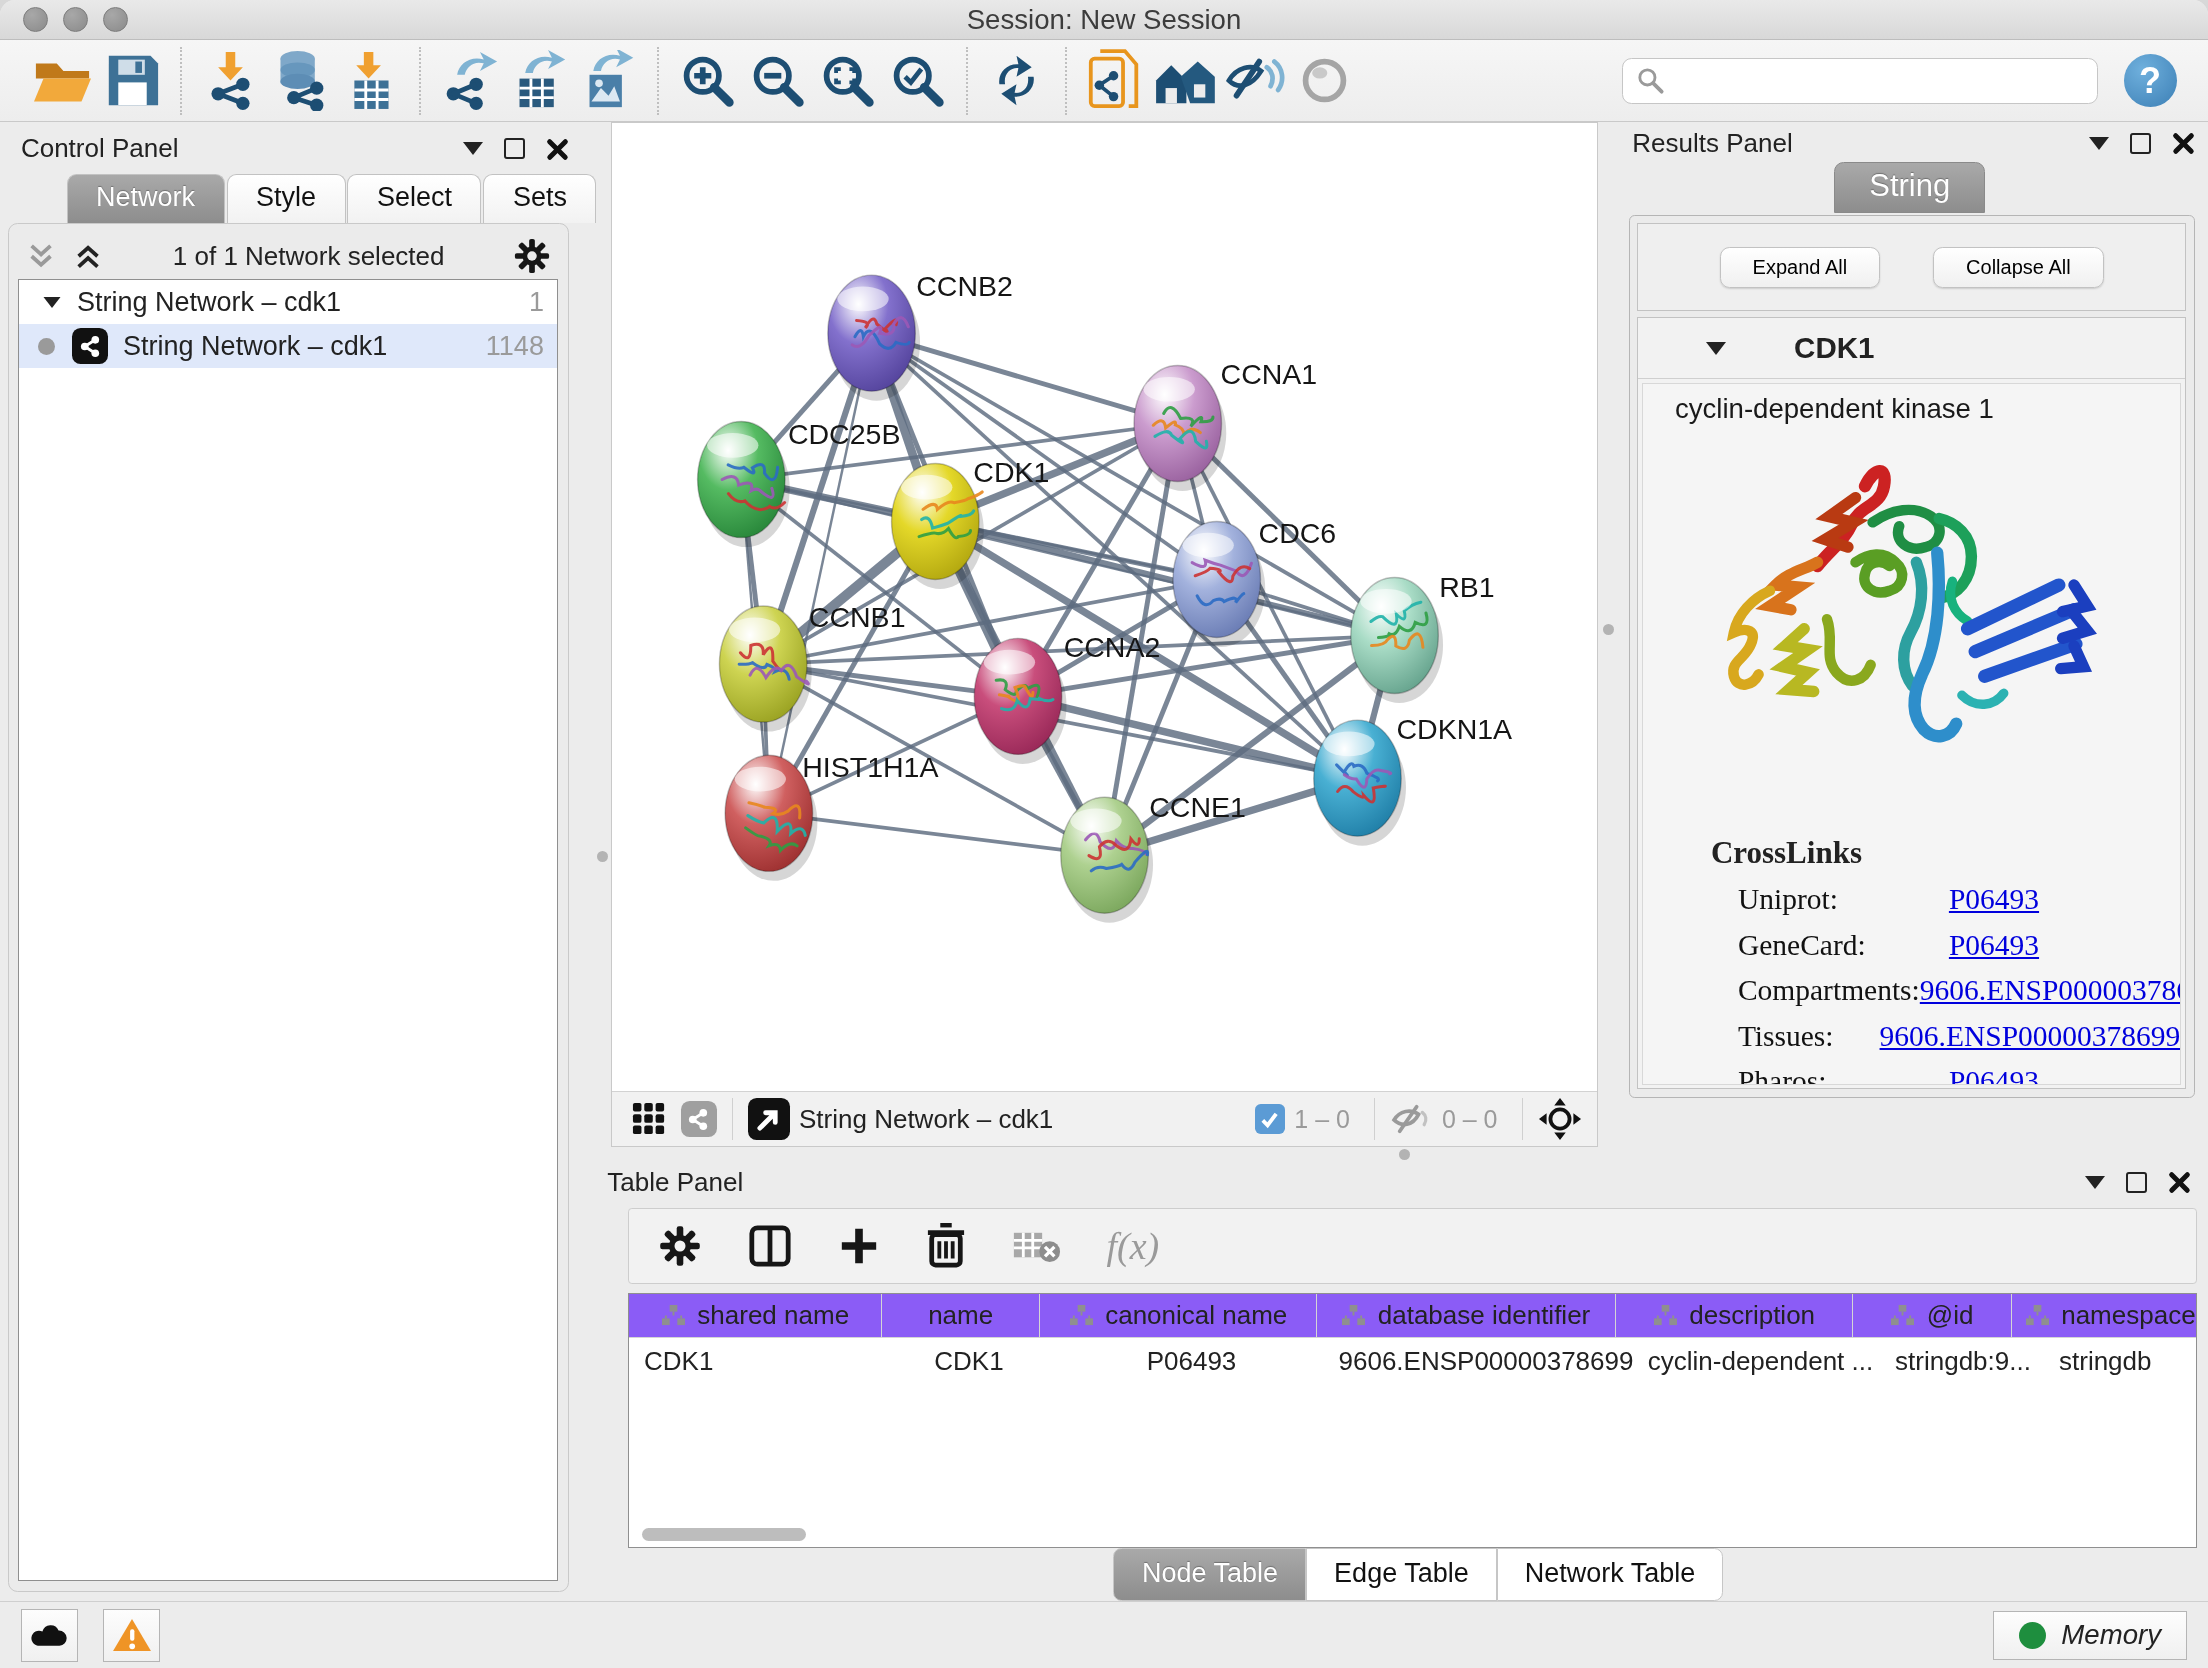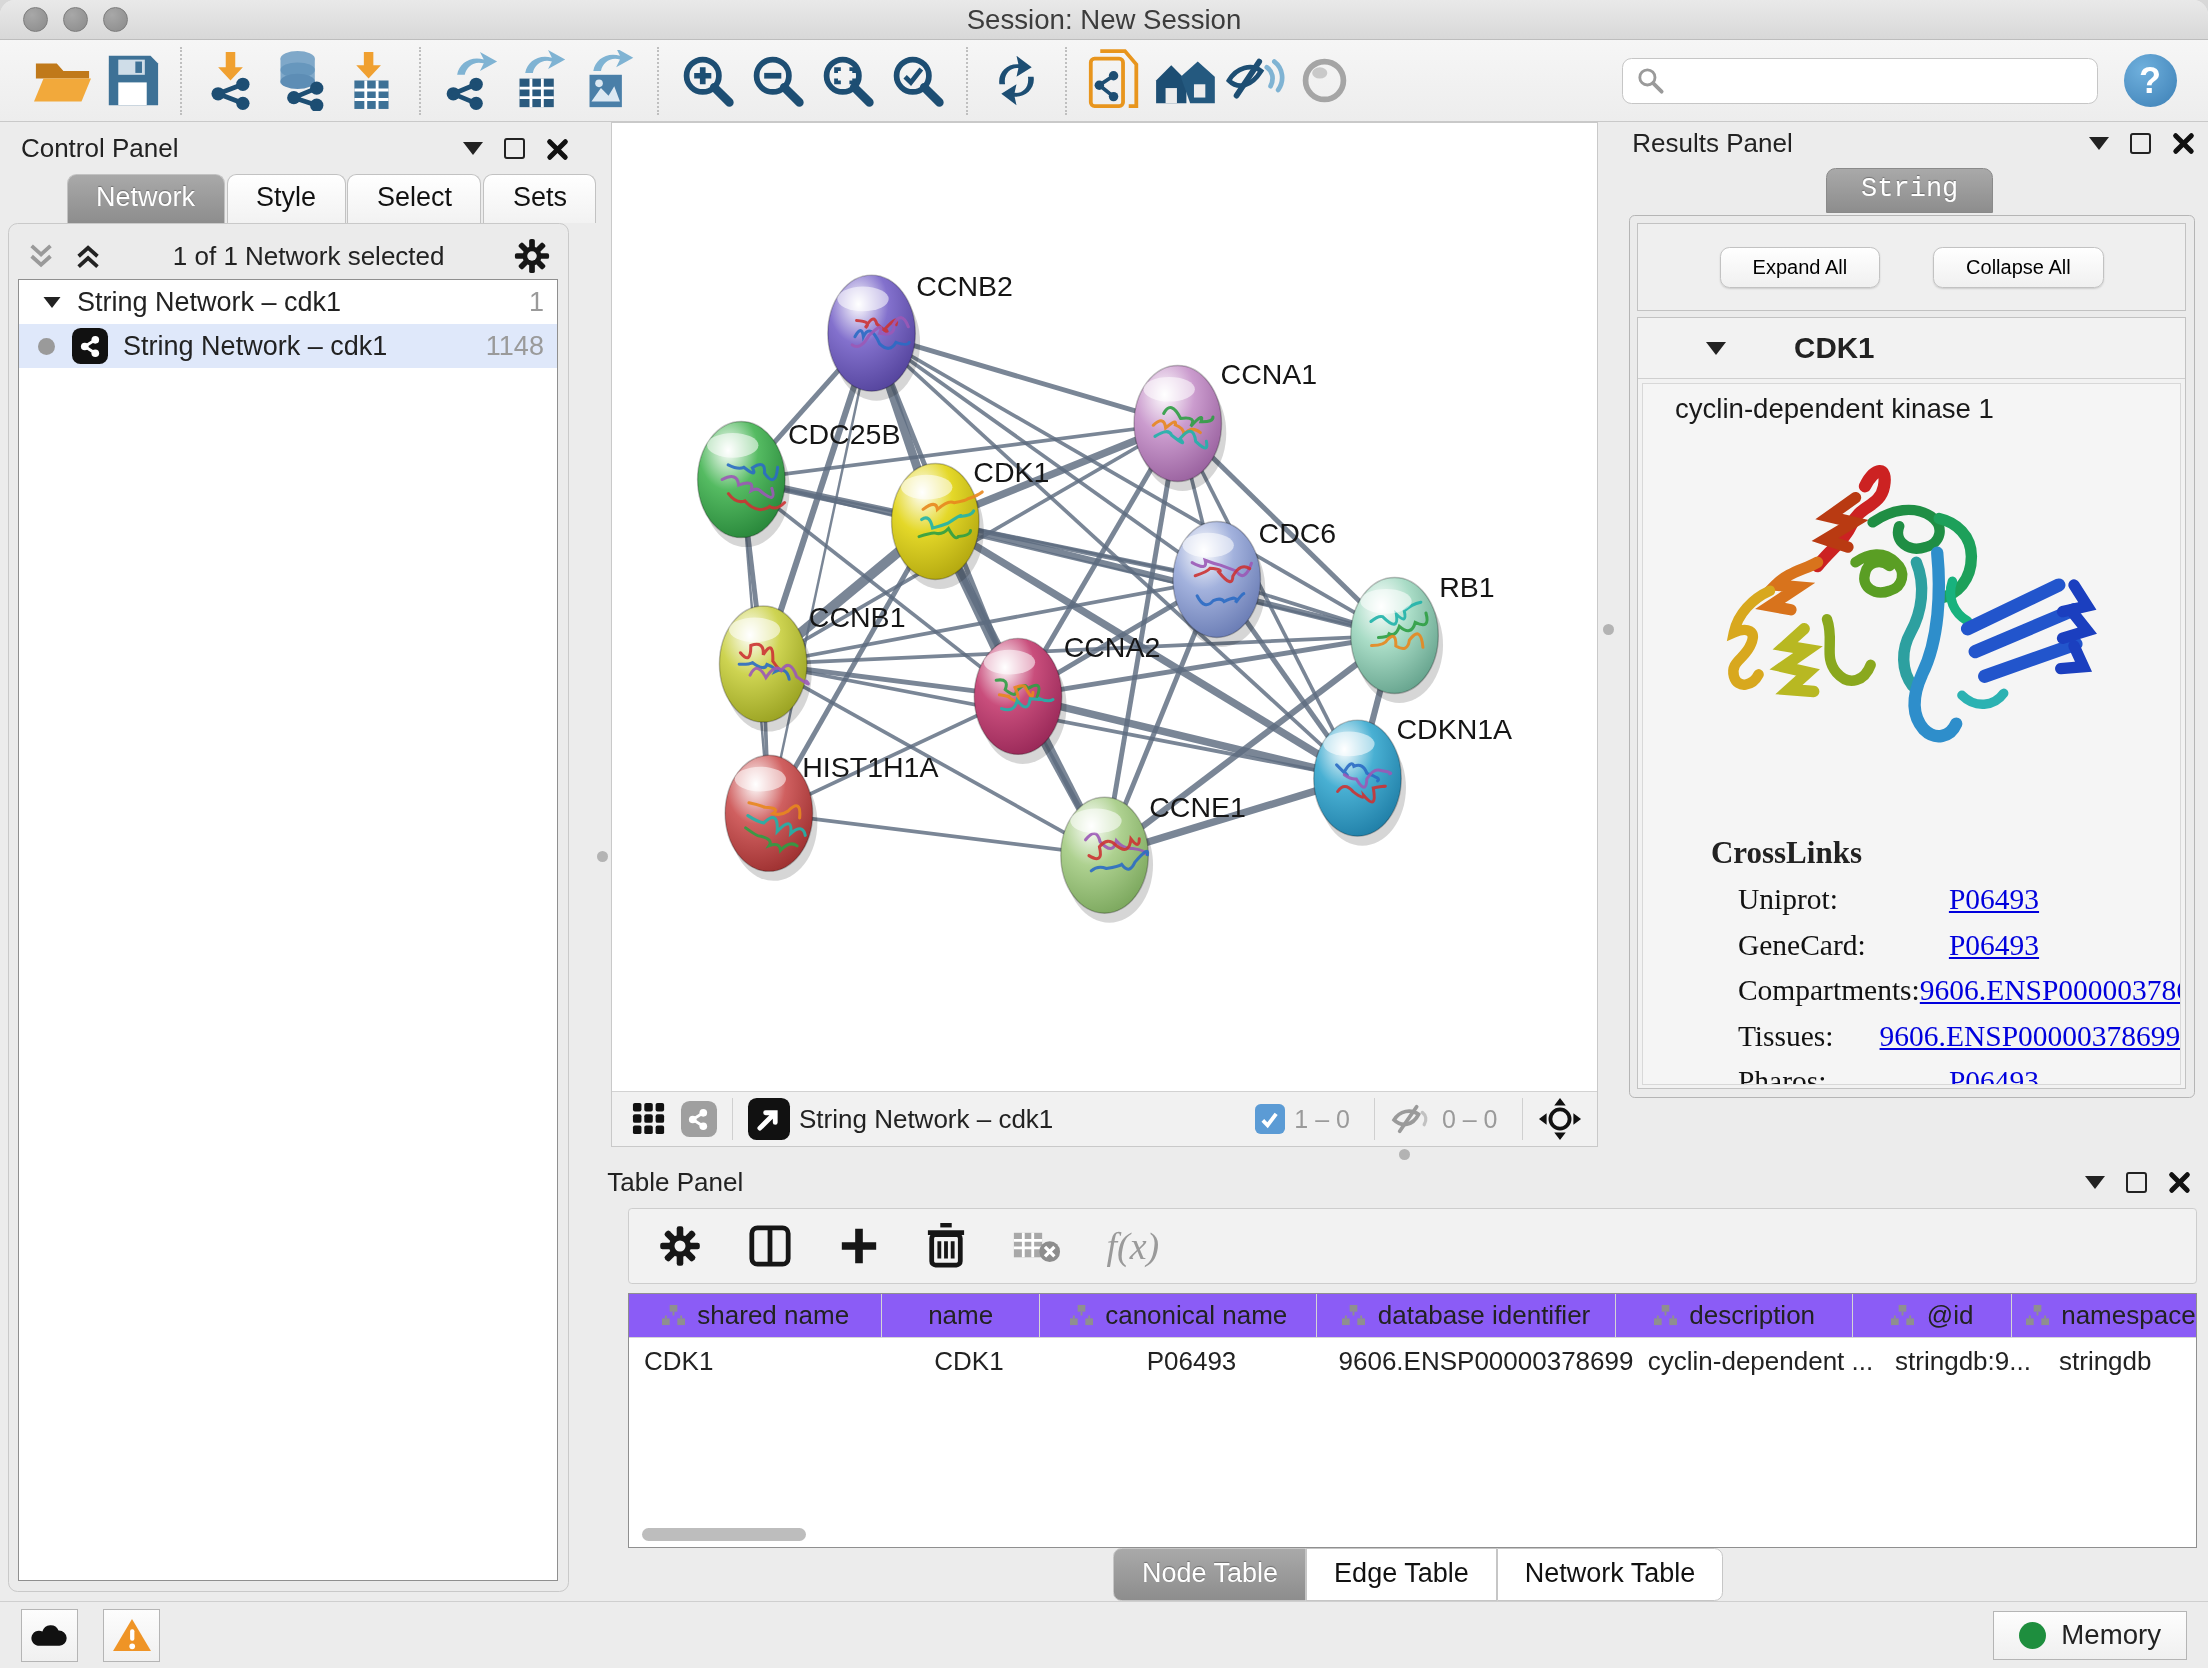--- a/index.html
+++ b/index.html
@@ -62,21 +62,21 @@
   .netbar .nbsep { width:1px; height:42px; background:#d0d0d0; margin:0 15px; }
   .netbar .title { font-size:26px; color:#222; margin-left:9.5px; }
   .nbicon { width:44px; height:44px; display:flex; align-items:center; justify-content:center; }
   .goto { width:42px; height:42px; background:#111; border-radius:8.6px; display:flex; align-items:center; justify-content:center; }
   .counter { color:#9a9a9a; font-size:25px; margin:0 9.5px; }
   .checkbox { width:30px; height:30px; background:#5b9bd5; border-radius:5.7px; display:flex; align-items:center; justify-content:center; }
 
   
   .results { flex:1; display:flex; flex-direction:column; margin-right:7.6px; min-width:0; }
   .rtabrow { height:49px; display:flex; justify-content:center; align-items:flex-end; }
-  .rtab { font-size:27px; color:#fff; background:linear-gradient(#a9a9a9,#8d8d8d); padding:5.7px 34px 7.6px; border-radius:9.5px 9.5px 0 0; border:1px solid #8a8a8a; text-shadow:0 -1px 1px rgba(0,0,0,.3);font-family:Liberation Mono, monospace; }
+  .rtab { font-size:31px; color:#fff; background:linear-gradient(#a9a9a9,#8d8d8d); padding:5.7px 34px 7.6px; border-radius:9.5px 9.5px 0 0; border:1px solid #8a8a8a; text-shadow:0 -1px 1px rgba(0,0,0,.3); }
   .rbox { margin:1.9px 5.7px 49px 9.5px; flex:1; background:#ebebeb; border:1.9px solid #b5b5b5; border-radius:5.7px; padding:7.6px; display:flex; flex-direction:column; min-height:0; }
   .rsub { border:1.9px solid #c2c2c2; background:#efefef; height:88px; display:flex; align-items:center; justify-content:center; gap:53px; margin-bottom:5.7px; }
   .rbtn { background:linear-gradient(#ffffff,#f0f0f0); border:1.9px solid #c2c2c2; border-radius:9.5px; font-size:20px; padding:7.6px 32px; box-shadow:0 1px 1.9px rgba(0,0,0,.15); }
   .rcontent { flex:1; border:1.9px solid #c2c2c2; background:#f2f2f2; display:flex; flex-direction:column; min-height:0; }
   .rprotrow { height:61px; display:flex; align-items:center; border-bottom:1.9px solid #cfcfcf; padding-left:68px; }
   .rprotname { font-size:29.5px; font-weight:bold; margin-left:68px; }
   .rdetail { flex:1; background:#f5f5f5; border:1px solid #d8d8d8; margin:3.8px; padding:9.5px 0 0 32px; overflow:hidden; }
   .rdesc { font-size:27.6px; color:#1a1a1a; }
   .structwrap { width:100%; display:flex; justify-content:flex-start; padding:23px 0 9.5px 38px; }
   .xl-head { font-family:"Liberation Serif","DejaVu Serif",serif; font-weight:bold; font-size:31px; margin:25px 0 5.7px 36px; }
@@ -98,21 +98,21 @@
   .hscroll { position:absolute; bottom:5.7px; left:13.3px; width:164px; height:13.3px; background:#bdbdbd; border-radius:6.7px; }
   .tp-tabs { height:53px; display:flex; align-items:center; padding-left:519px; }
   .ttab { font-size:27px; padding:8.6px 27px 10.5px; background:#fff; border:1px solid #c6c6c6; color:#111; }
   .ttab:first-child { border-radius:8.6px 0 0 8.6px; }
   .ttab:last-child { border-radius:0 8.6px 8.6px 0; }
   .ttab.active { background:linear-gradient(#a9a9a9,#8d8d8d); color:#fff; text-shadow:0 -1px 1px rgba(0,0,0,.3);padding-left:28px; }
 
   
   .statusbar { height:67px; border-top:1.9px solid #cfcfcf; background:#ececec; display:flex; align-items:center; padding:0 21px; }
   .sbtn { width:57px; height:53px; background:linear-gradient(#fdfdfd,#f0f0f0); border:1.9px solid #b5b5b5; display:flex; align-items:center; justify-content:center; margin-right:25px; }
-  .membtn { margin-left:auto; height:49px; background:linear-gradient(#fdfdfd,#f0f0f0); border:1.9px solid #b5b5b5; display:flex; align-items:center; gap:15px; padding:0 25px; font-size:27.6px; }
+  .membtn { margin-left:auto; height:49px; background:linear-gradient(#fdfdfd,#f0f0f0); border:1.9px solid #b5b5b5; display:flex; align-items:center; gap:15px; padding:0 25px; font-size:27.6px;font-style:italic; }
   .memdot { width:27px; height:27px; border-radius:50%; background:#1e8e3e; }
 
   svg { display:block; }
   text { font-family:"Liberation Sans","DejaVu Sans",sans-serif; }
 </style>
 </head>
 <body>
 
 <div class="window">
 

